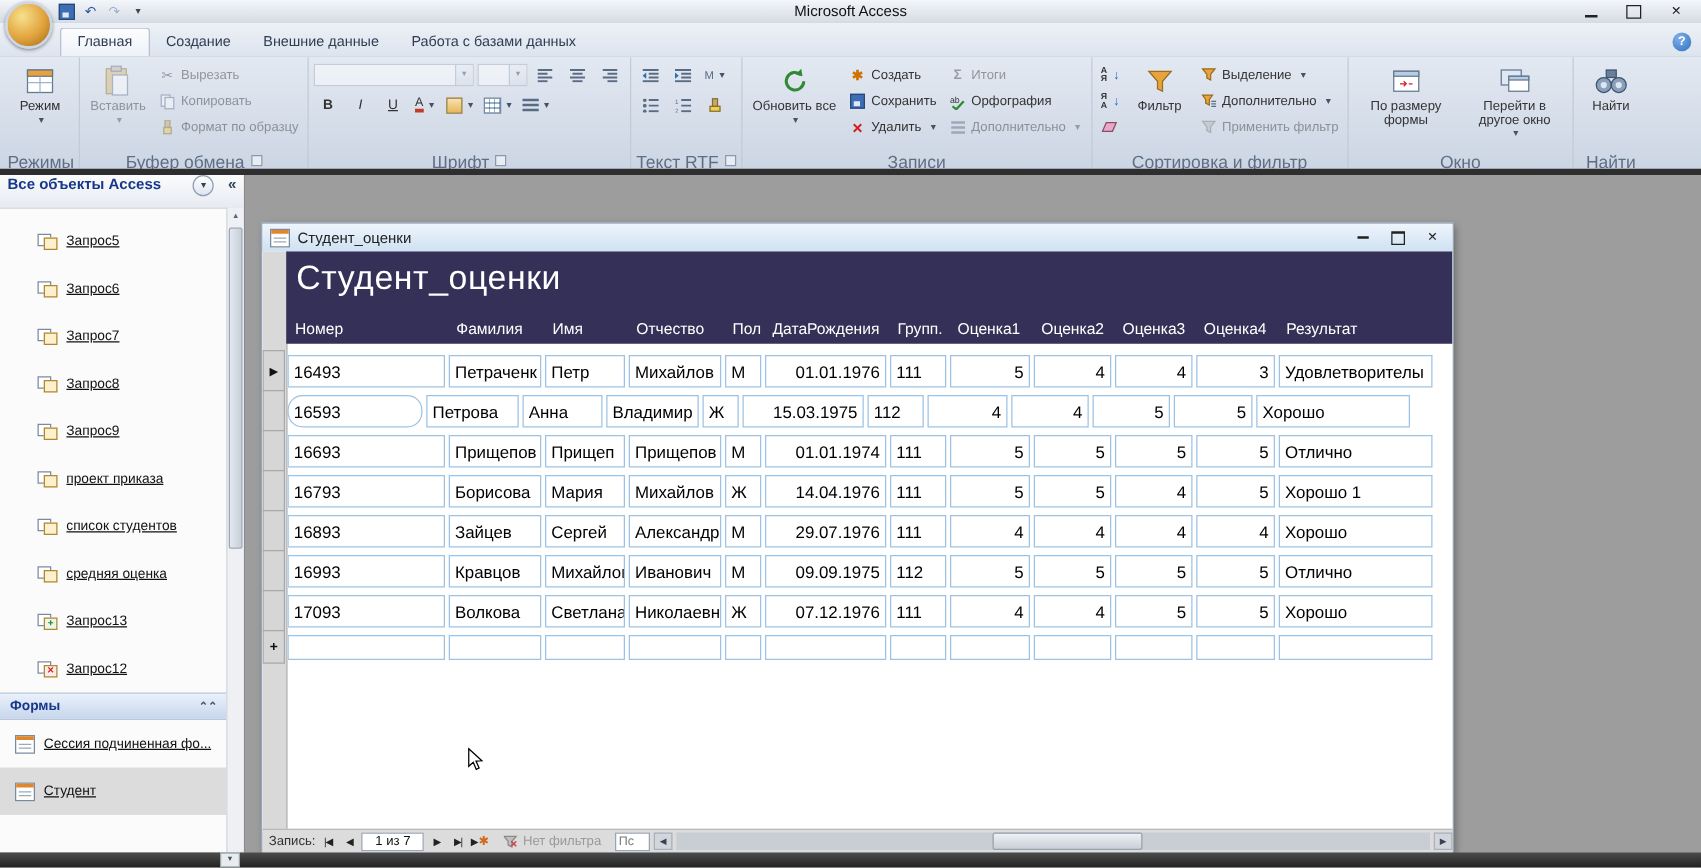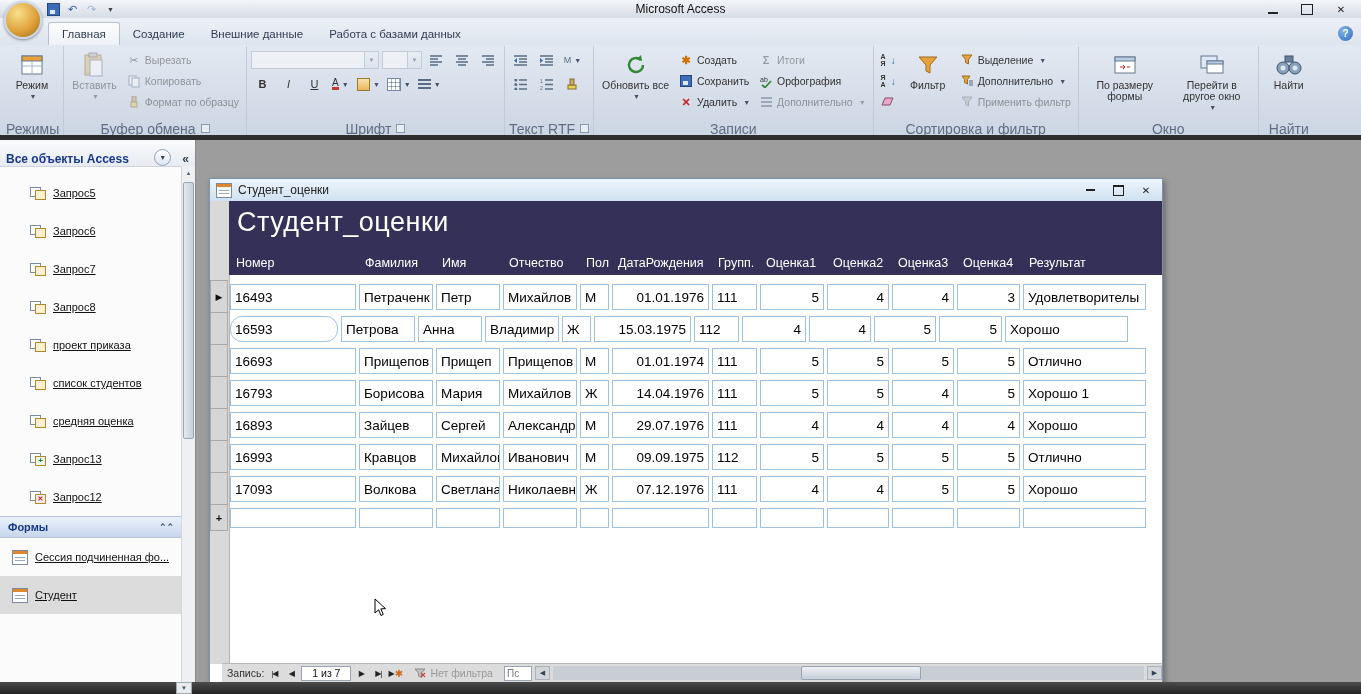--- a/index.html
+++ b/index.html
@@ -73,21 +73,21 @@
       repeating-linear-gradient(0deg,transparent 0 3px,#9cb3cf 3px 4px),
       repeating-linear-gradient(90deg,transparent 0 3px,#9cb3cf 3px 4px);
     background-blend-mode:multiply;}
   .lnic{width:13px;height:2px;background:#5a6c84;box-shadow:0 4px 0 #5a6c84,0 8px 0 #5a6c84;margin-top:-8px;}
   .sort-ltr{font-size:7px;line-height:7px;color:#333;display:flex;flex-direction:column;font-weight:700;}
   .sort-ar{color:#2d6fb8;font-size:10px;margin-left:1px;}
   
   .ribbon-edge{position:absolute;left:0;top:135px;right:0;height:5px;background:#2e2e2e;}
   .sidebar{position:absolute;left:0;top:140px;width:195px;bottom:12px;background:#fbfbfb;
     border-right:1px solid #8a8a8a;overflow:hidden;}
-  .np-header{height:26px;display:flex;align-items:flex-end;padding:0 6px;
+  .np-header{height:26px;display:flex;align-items:flex-start;padding:0 6px;
     background:linear-gradient(#fafbfc,#e7ebf1);border-bottom:1px solid #cfd4da;
     font-size:12px;color:#17378a;font-weight:700;gap:11px;}
   .np-drop{width:15px;height:15px;border-radius:50%;border:1px solid #8fa0b8;margin-left:auto;
     display:flex;align-items:center;justify-content:center;font-size:7px;color:#345;
     background:linear-gradient(#fff,#dde5ef);}
   .np-collapse{font-size:12px;color:#345;font-weight:700;}
   .np-list{position:absolute;top:26px;left:0;right:13px;bottom:0;padding-top:8px;}
   .nav-item{height:38px;display:flex;align-items:center;gap:7px;font-size:11px;color:#111;
     padding-left:30px;}
   .nav-item.form-row{padding-left:12px;}
@@ -138,21 +138,21 @@
   .rowsel{width:18px;background:#d6d6d6;border:1px solid #a9a9a9;margin-top:-1px;
     display:flex;align-items:center;justify-content:center;font-size:9px;color:#111;
     margin-right:2px;box-sizing:border-box;flex:none;}
   .dcell{align-self:center;height:26px;box-sizing:border-box;background:#fff;
     border:1px solid var(--cellb);margin-right:3px;font-size:13.5px;color:#000;
     display:flex;align-items:center;padding:0 4px;white-space:nowrap;overflow:hidden;}
   .dcell.num{justify-content:flex-end;}
   .drow.newrow{height:26px;}
   .drow.newrow .dcell{height:20px;}
   .drow.newrow .rowsel{font-weight:700;font-size:11px;}
-  .fw-nav{position:absolute;left:12px;right:0;bottom:0;height:18px;background:#dcdcdc;
+  .fw-nav{position:absolute;left:0;right:0;bottom:0;height:18px;background:#dcdcdc;
     border-top:1px solid #b9b9b9;display:flex;align-items:center;font-size:10.5px;
     color:#333;padding-left:5px;gap:3px;margin-top:32px;}
   .nb{min-width:14px;height:14px;display:flex;align-items:center;justify-content:center;
     font-size:8px;color:#222;letter-spacing:-1px;}
   .pos-box{width:48px;height:13px;background:#fff;border:1px solid #9aa4b2;display:flex;
     align-items:center;justify-content:center;font-size:10.5px;color:#111;}
   .ast{color:#d2691e;font-size:10px;margin-left:1px;}
   .nofilter{display:flex;align-items:center;gap:4px;color:#999;margin-left:10px;white-space:nowrap;}
   .searchbox{width:22px;height:13px;background:#fff;border:1px solid #9aa4b2;font-size:10px;
     color:#777;display:flex;align-items:center;padding:0 2px;overflow:hidden;margin-left:8px;}
@@ -608,20 +608,24 @@
   <div class="nav-item">
     <span class="qicon query-icon"></span>
     <span class="nav-label">Запрос7</span>
   </div>
 
   <div class="nav-item">
     <span class="qicon query-icon"></span>
     <span class="nav-label">Запрос8</span>
   </div>
 
+  <div class="nav-item">
+    <span class="qicon query-icon"></span>
+    <span class="nav-label">Запрос9</span>
+  </div>
 
   <div class="nav-item">
     <span class="qicon query-icon"></span>
     <span class="nav-label">проект приказа</span>
   </div>
 
   <div class="nav-item">
     <span class="qicon query-icon"></span>
     <span class="nav-label">список студентов</span>
   </div>

